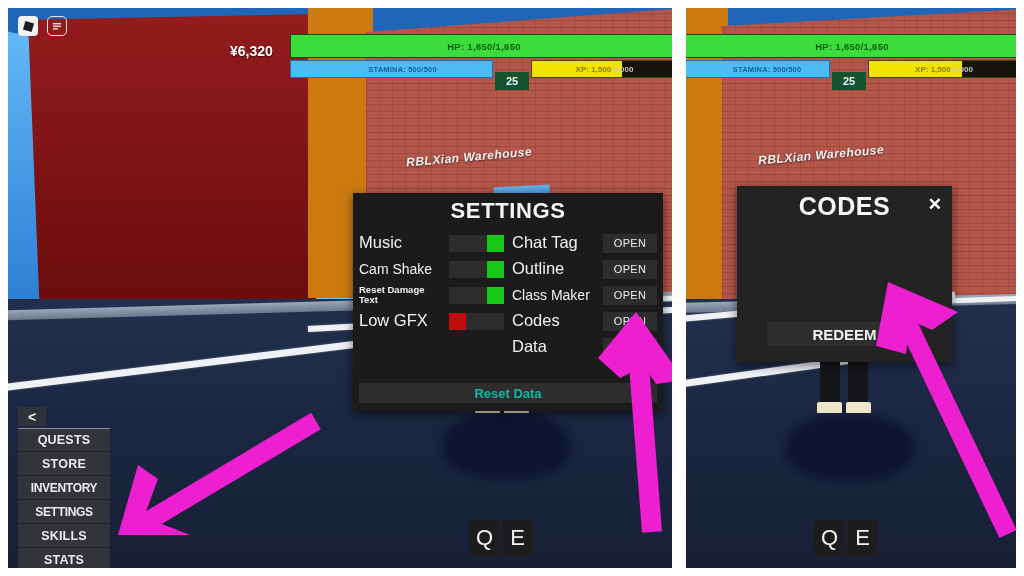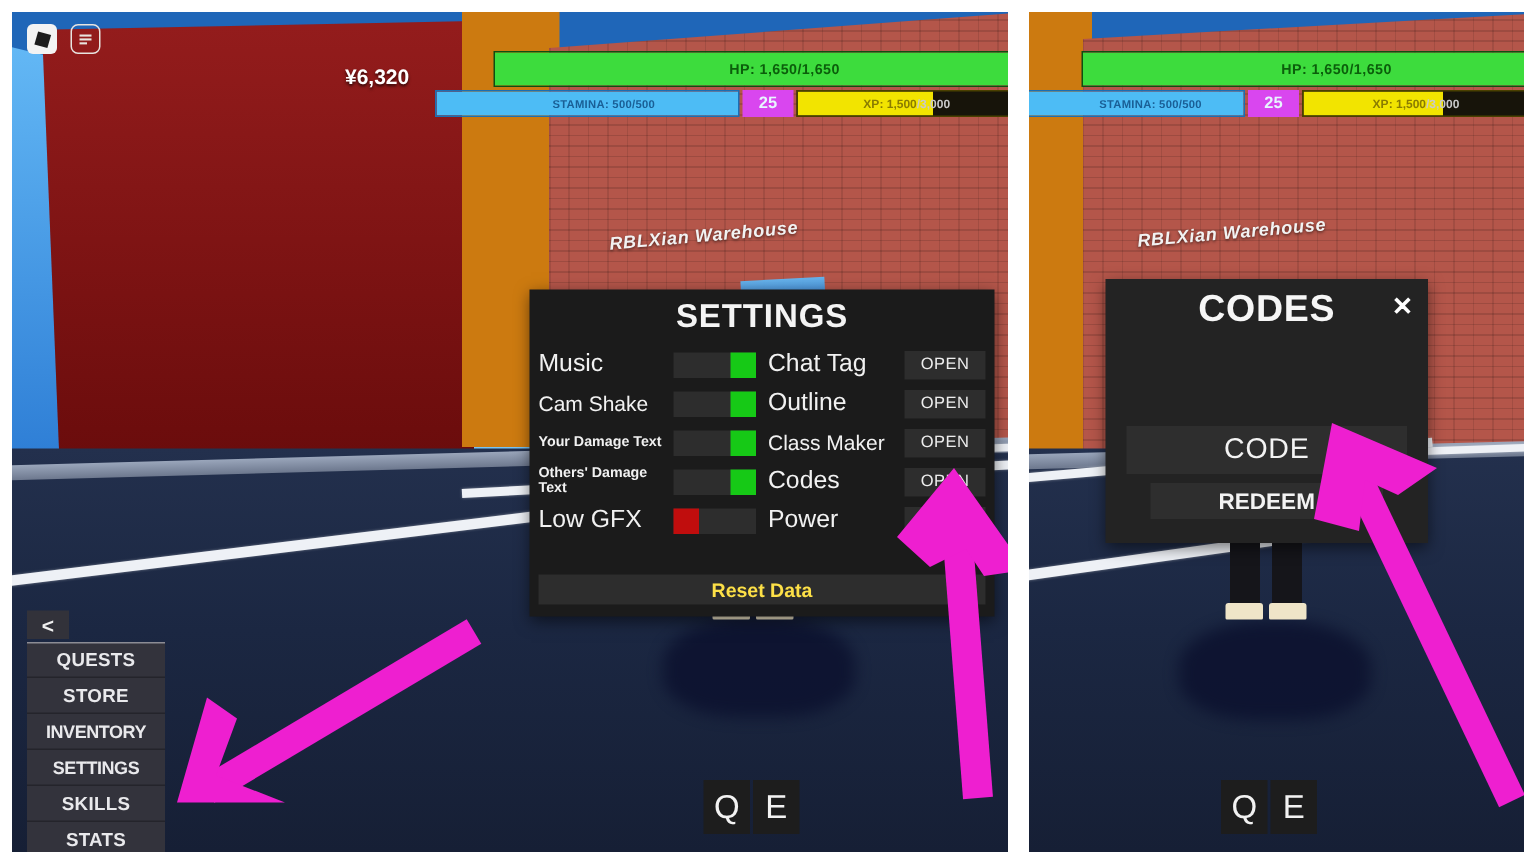--- a/index.html
+++ b/index.html
@@ -91,39 +91,39 @@
 
   
   .hud { position: absolute; top: 26px; height: 46px; }
   .cash {
     position: absolute; color: #fff; font-weight: bold; font-size: 14px;
     text-shadow: 0 1px 2px rgba(0,0,0,.7);
     white-space: nowrap;
   }
   .bar { position: absolute; overflow: hidden; }
   .bar-hp {
-    border: 1.5px solid #0f4e12; background: #22c55e; margin-left: 39px;
+    border: 1.5px solid #0f4e12; background: #22c55e;
   }
   .bar-hp .fill { height: 100%; background: #3ddc3d; }
   .bar-hp .txt {
     position: absolute; inset: 0; display: flex;
     align-items: center; justify-content: center;
     color: #0b5e0b; font-size: 9.5px; font-weight: bold; letter-spacing: .3px;
   }
   .bar-stam { border: 1.5px solid #1a6fb5; background: #10324f; }
   .bar-stam .fill { height: 100%; background: #4dbcf5; }
   .bar-stam .txt {
     position: absolute; inset: 0; display: flex;
     align-items: center; justify-content: center;
     color: #1a5f96; font-size: 7.5px; font-weight: bold; letter-spacing: .2px; padding-left: 22px;
   }
   .lvl {
-    position: absolute; background: #d946ef;
-    display: flex; align-items: center; justify-content: center;
-    color: #e8f5ff; font-size: 11px; font-weight: bold;
+    position: absolute; background: #14532d;
+    display: flex; align-items: center; justify-content: center;
+    color: #e8f5ff; font-size: 11px; font-weight: bold; margin-top: 12px;
   }
   .bar-xp { border: 1.5px solid #4a4000; background: #17140a; }
   .bar-xp .fill { height: 100%; background: #f2e400; }
   .bar-xp .txt {
     position: absolute; inset: 0; display: flex;
     align-items: center; justify-content: center;
     color: #8a7c00; font-size: 8px; font-weight: bold;
   }
   .bar-xp .txt .tail { color: #c9c9c9; }
 
@@ -178,21 +178,21 @@
     color: #ededed; font-size: 11px; font-weight: normal; letter-spacing: .3px;
   }
   .power-val {
     width: 54px; height: 19px; background: #2d2d2d; flex: none;
     display: flex; align-items: center; justify-content: center;
     color: #ededed; font-size: 12px;
   }
   .reset-btn {
     position: absolute; left: 6px; right: 6px; bottom: 8px; height: 20px;
     background: #2d2d2d; display: flex; align-items: center; justify-content: center;
-    color: #fde047; font-size: 13px; font-weight: bold;
+    color: #14b8a6; font-size: 13px; font-weight: bold;
   }
 
   
   .dlg-codes {
     left: 51px; top: 178px; width: 215px; height: 176px;
     background: #232323;
   }
   .codes-head {
     position: relative; padding: 6px 0 2px; text-align: center;
   }
@@ -334,27 +334,21 @@
                 <i class="knob"></i>
               </span>
           </div>
           <div class="set-row">
             <span class="set-label lbl-md">Cam Shake</span>
             <span class="toggle on">
                 <i class="knob"></i>
               </span>
           </div>
           <div class="set-row">
-            <span class="set-label lbl-sm">Your Damage Text</span>
-            <span class="toggle on">
-                <i class="knob"></i>
-              </span>
-          </div>
-          <div class="set-row">
-            <span class="set-label lbl-sm">Others' Damage Text</span>
+            <span class="set-label lbl-sm">Reset Damage Text</span>
             <span class="toggle on">
                 <i class="knob"></i>
               </span>
           </div>
           <div class="set-row">
             <span class="set-label lbl-lg">Low GFX</span>
             <span class="toggle off">
                 <i class="knob"></i>
               </span>
           </div>
@@ -371,21 +365,21 @@
           </div>
           <div class="set-row">
             <span class="set-label lbl-md">Class Maker</span>
             <span class="open-btn">OPEN</span>
           </div>
           <div class="set-row">
             <span class="set-label lbl-lg">Codes</span>
             <span class="open-btn">OPEN</span>
           </div>
           <div class="set-row">
-            <span class="set-label lbl-lg">Power</span>
+            <span class="set-label lbl-lg">Data</span>
             <span class="power-val">100%</span>
           </div>
         </div>
       </div>
 
       <div class="reset-btn">Reset Data</div>
     </div>
 
     <div class="keys" style="left:461px; top:512px;">
       <div class="key">Q</div>
@@ -455,21 +449,20 @@
             <span class="tail">/3,000</span>
         </div>
       </div>
     </div>
 
     <div class="dlg dlg-codes">
       <div class="codes-head">
         <div class="codes-title">CODES</div>
         <div class="codes-x">✕</div>
       </div>
-      <div class="code-input">CODE</div>
       <div class="redeem-btn">REDEEM</div>
     </div>
 
     <div class="keys" style="left:128px; top:512px;">
       <div class="key">Q</div>
       <div class="key">E</div>
     </div>
 
     <div class="arrow" style="left:178px; top:140px; width:160px; height:400px;">
       <svg width="160" height="400" viewBox="0 0 160 400">

